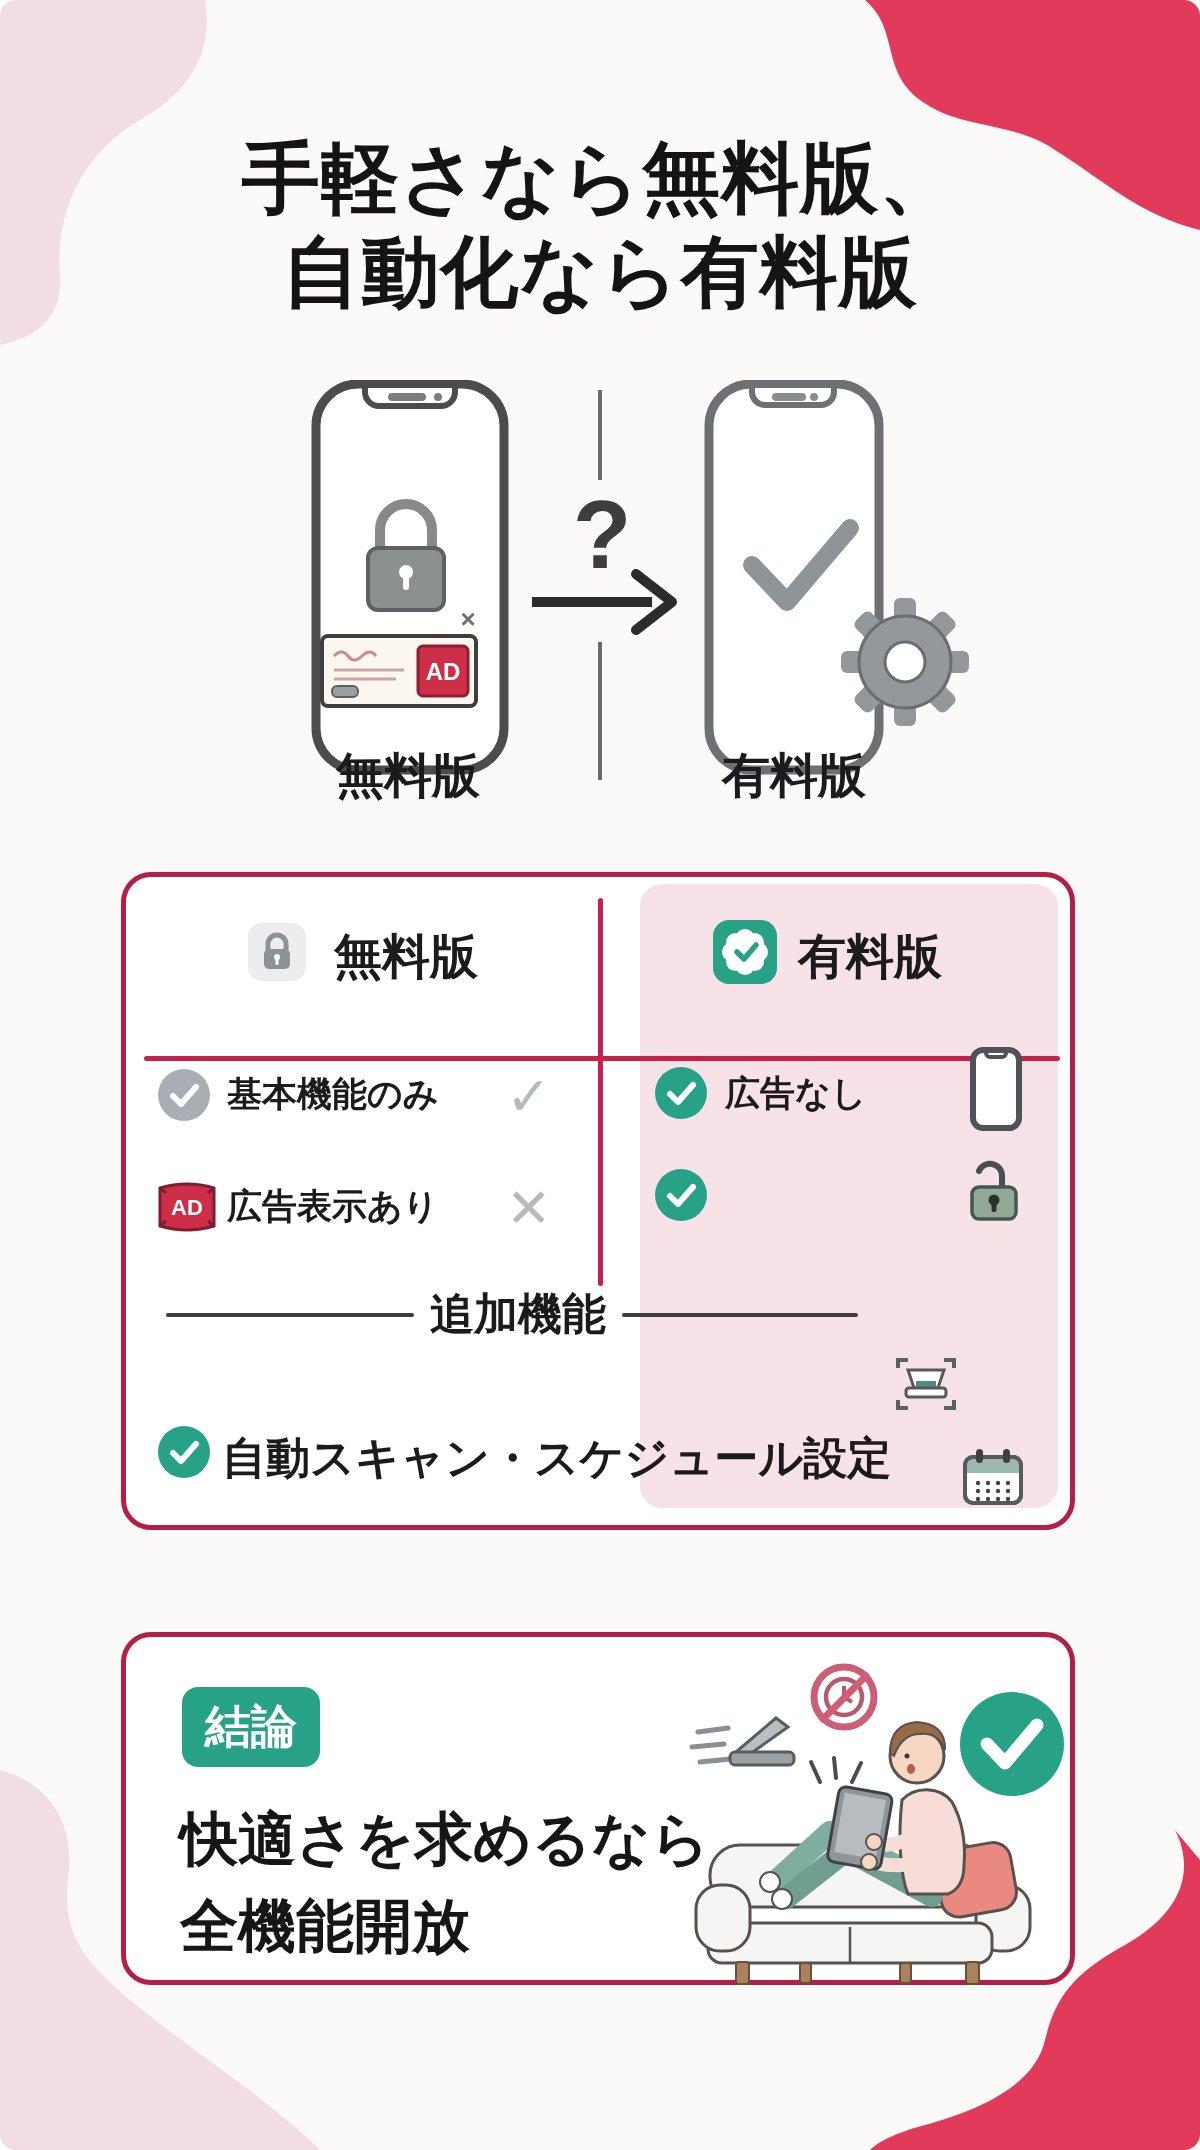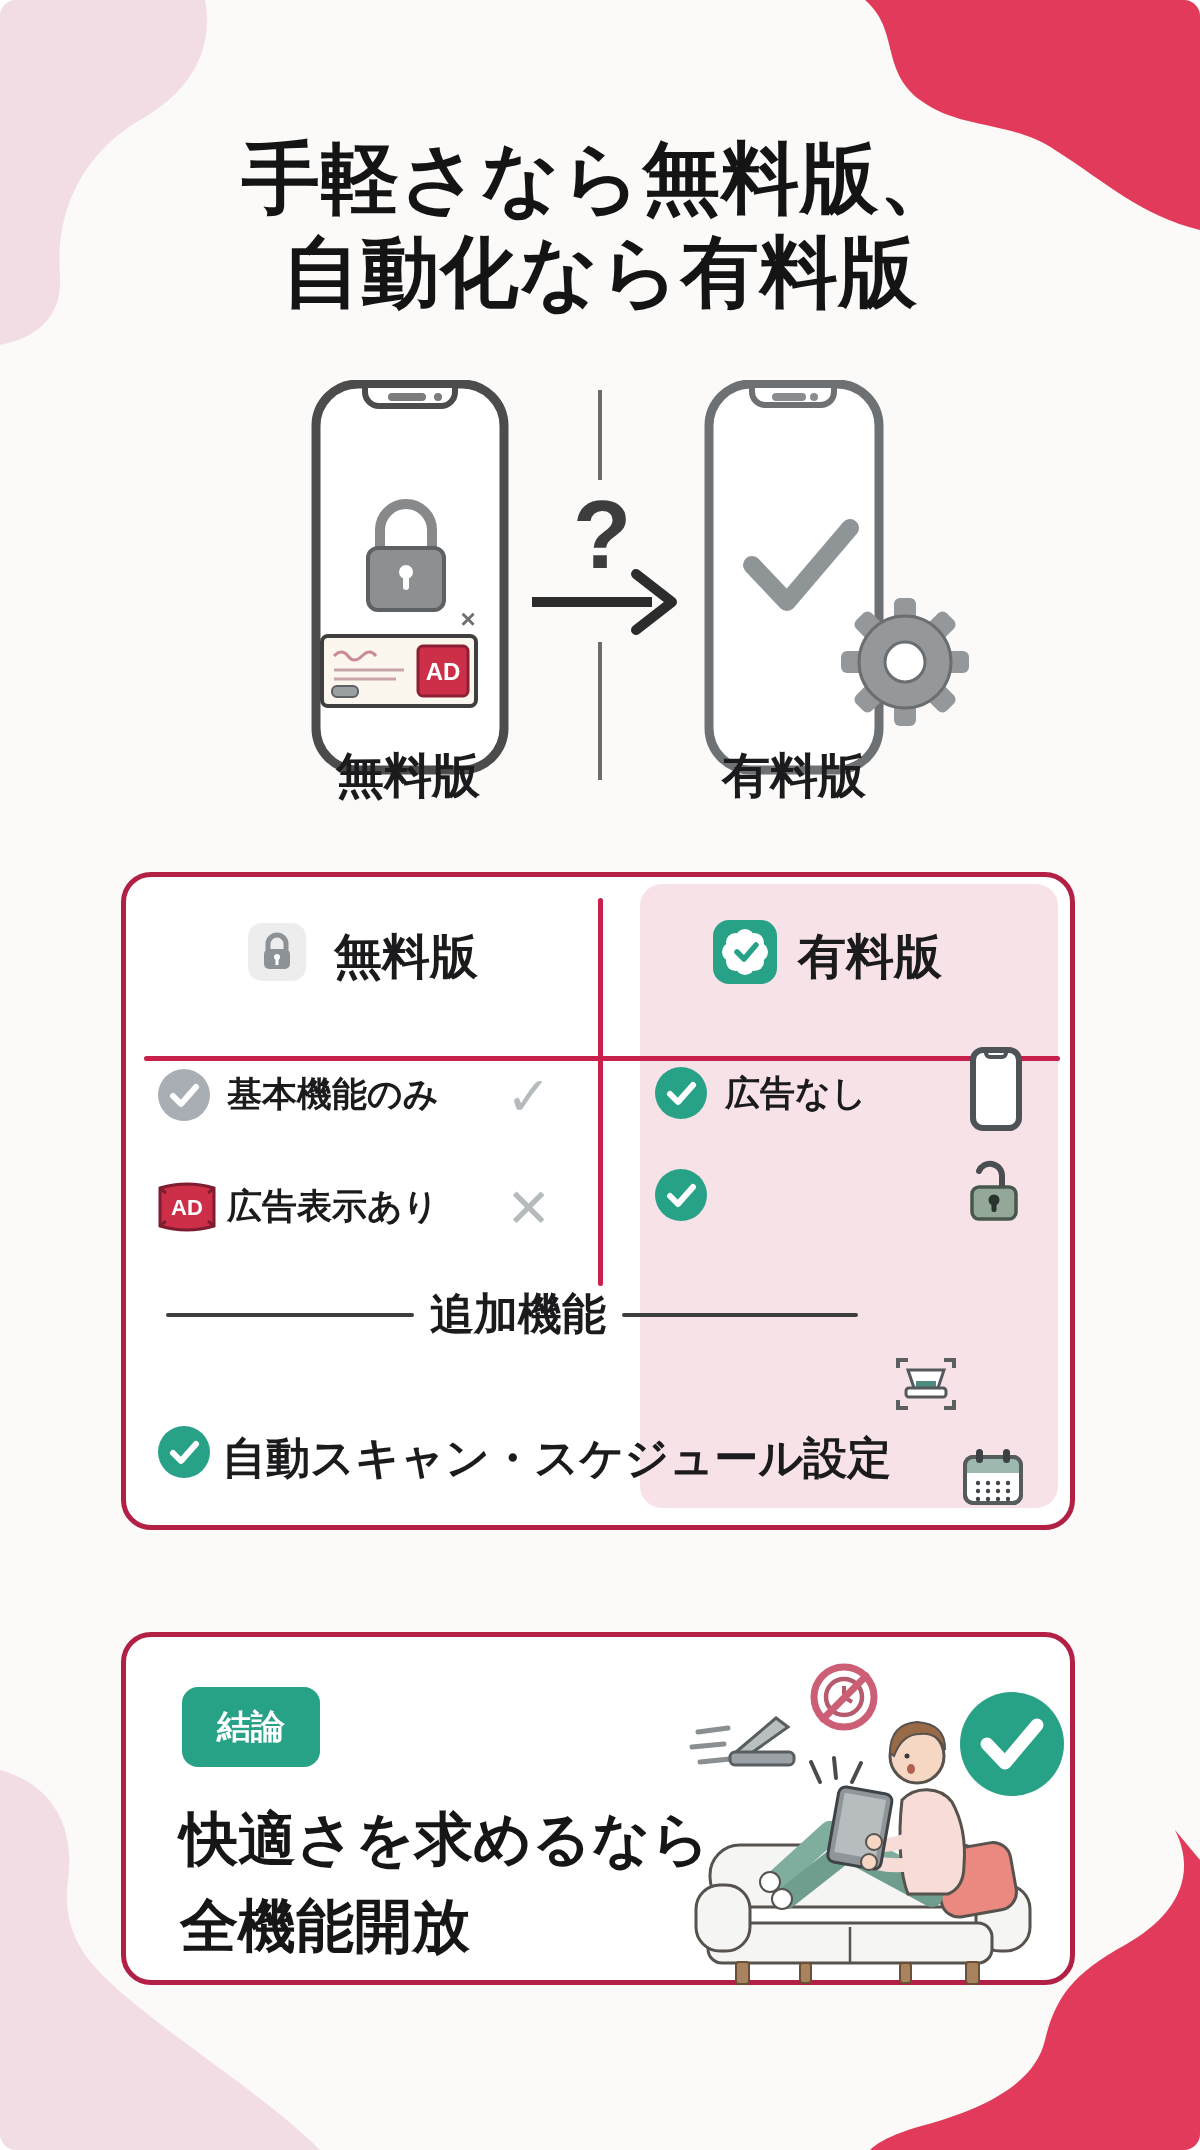--- a/index.html
+++ b/index.html
@@ -19,21 +19,21 @@
   .vline{position:absolute;left:472px;top:21px;width:5px;height:388px;background:#c7204b;border-radius:3px;}
   .hline{position:absolute;left:18px;top:179px;width:916px;height:5px;background:#c7204b;border-radius:3px;}
   .hdr{position:absolute;font-size:48px;font-weight:700;}
   .row-label{position:absolute;font-size:35px;font-weight:700;white-space:nowrap;}
   .mark{position:absolute;font-size:54px;font-weight:700;color:#b5babd;}
   .dline{height:4px;background:#3d3d3d;border-radius:2px;}
   .divider-wrap{position:absolute;left:40px;top:408px;width:700px;display:flex;align-items:center;gap:16px;}
   .divider-label{font-size:44px;font-weight:700;white-space:nowrap;}
   .extra-label{position:absolute;font-size:44px;font-weight:700;white-space:nowrap;}
   .badge{position:absolute;left:56px;top:50px;width:138px;height:80px;background:#28a287;color:#ffffff;
-         font-size:34px;font-weight:700;border-radius:16px;display:flex;align-items:center;justify-content:center;}
+         font-size:46px;font-weight:700;border-radius:16px;display:flex;align-items:center;justify-content:center;}
   .concl-line{position:absolute;left:54px;font-size:58px;font-weight:700;white-space:nowrap;color:#161616;margin-top:8px;}
 </style>
 </head>
 <body>
 
 <div class="page">
 
   <svg class="abs" style="left:0;top:0" width="260" height="360" viewBox="0 0 260 360">
     <path d="M 0 0 H 205 C 215 55 185 95 140 120 C 80 155 55 215 60 275 C 62 305 50 335 0 345 Z" fill="#f2dde4"></path>
   </svg>

